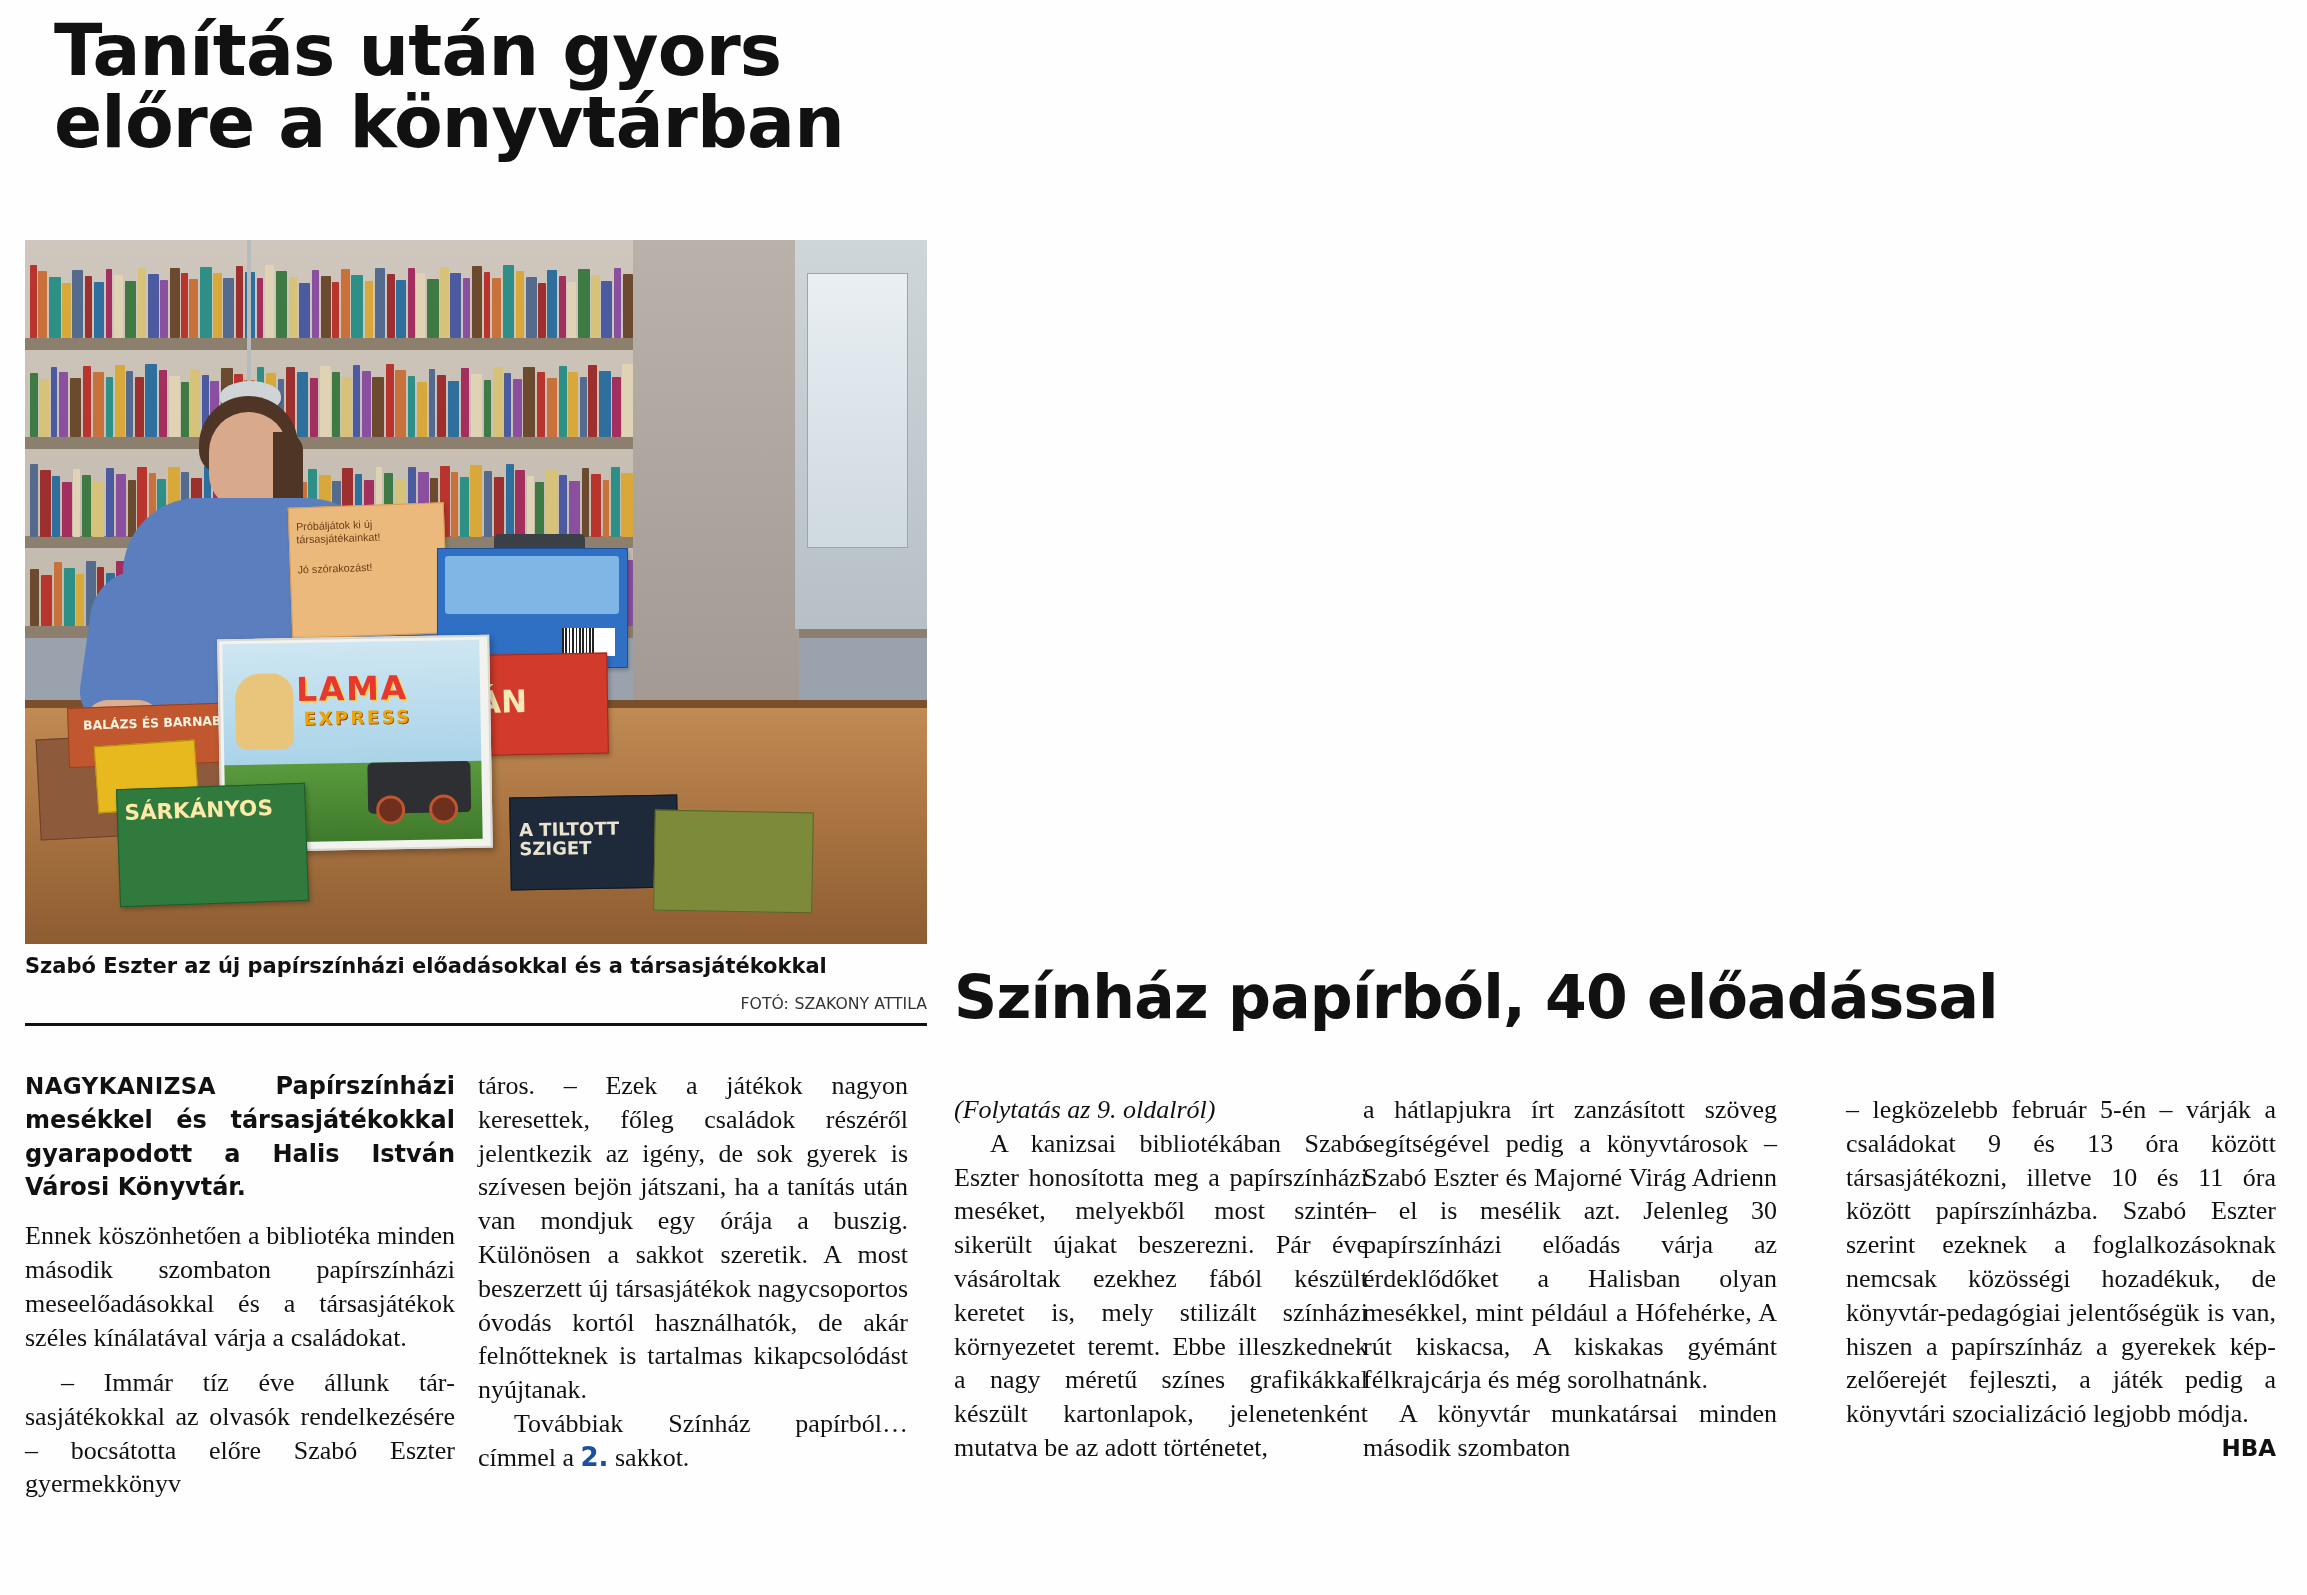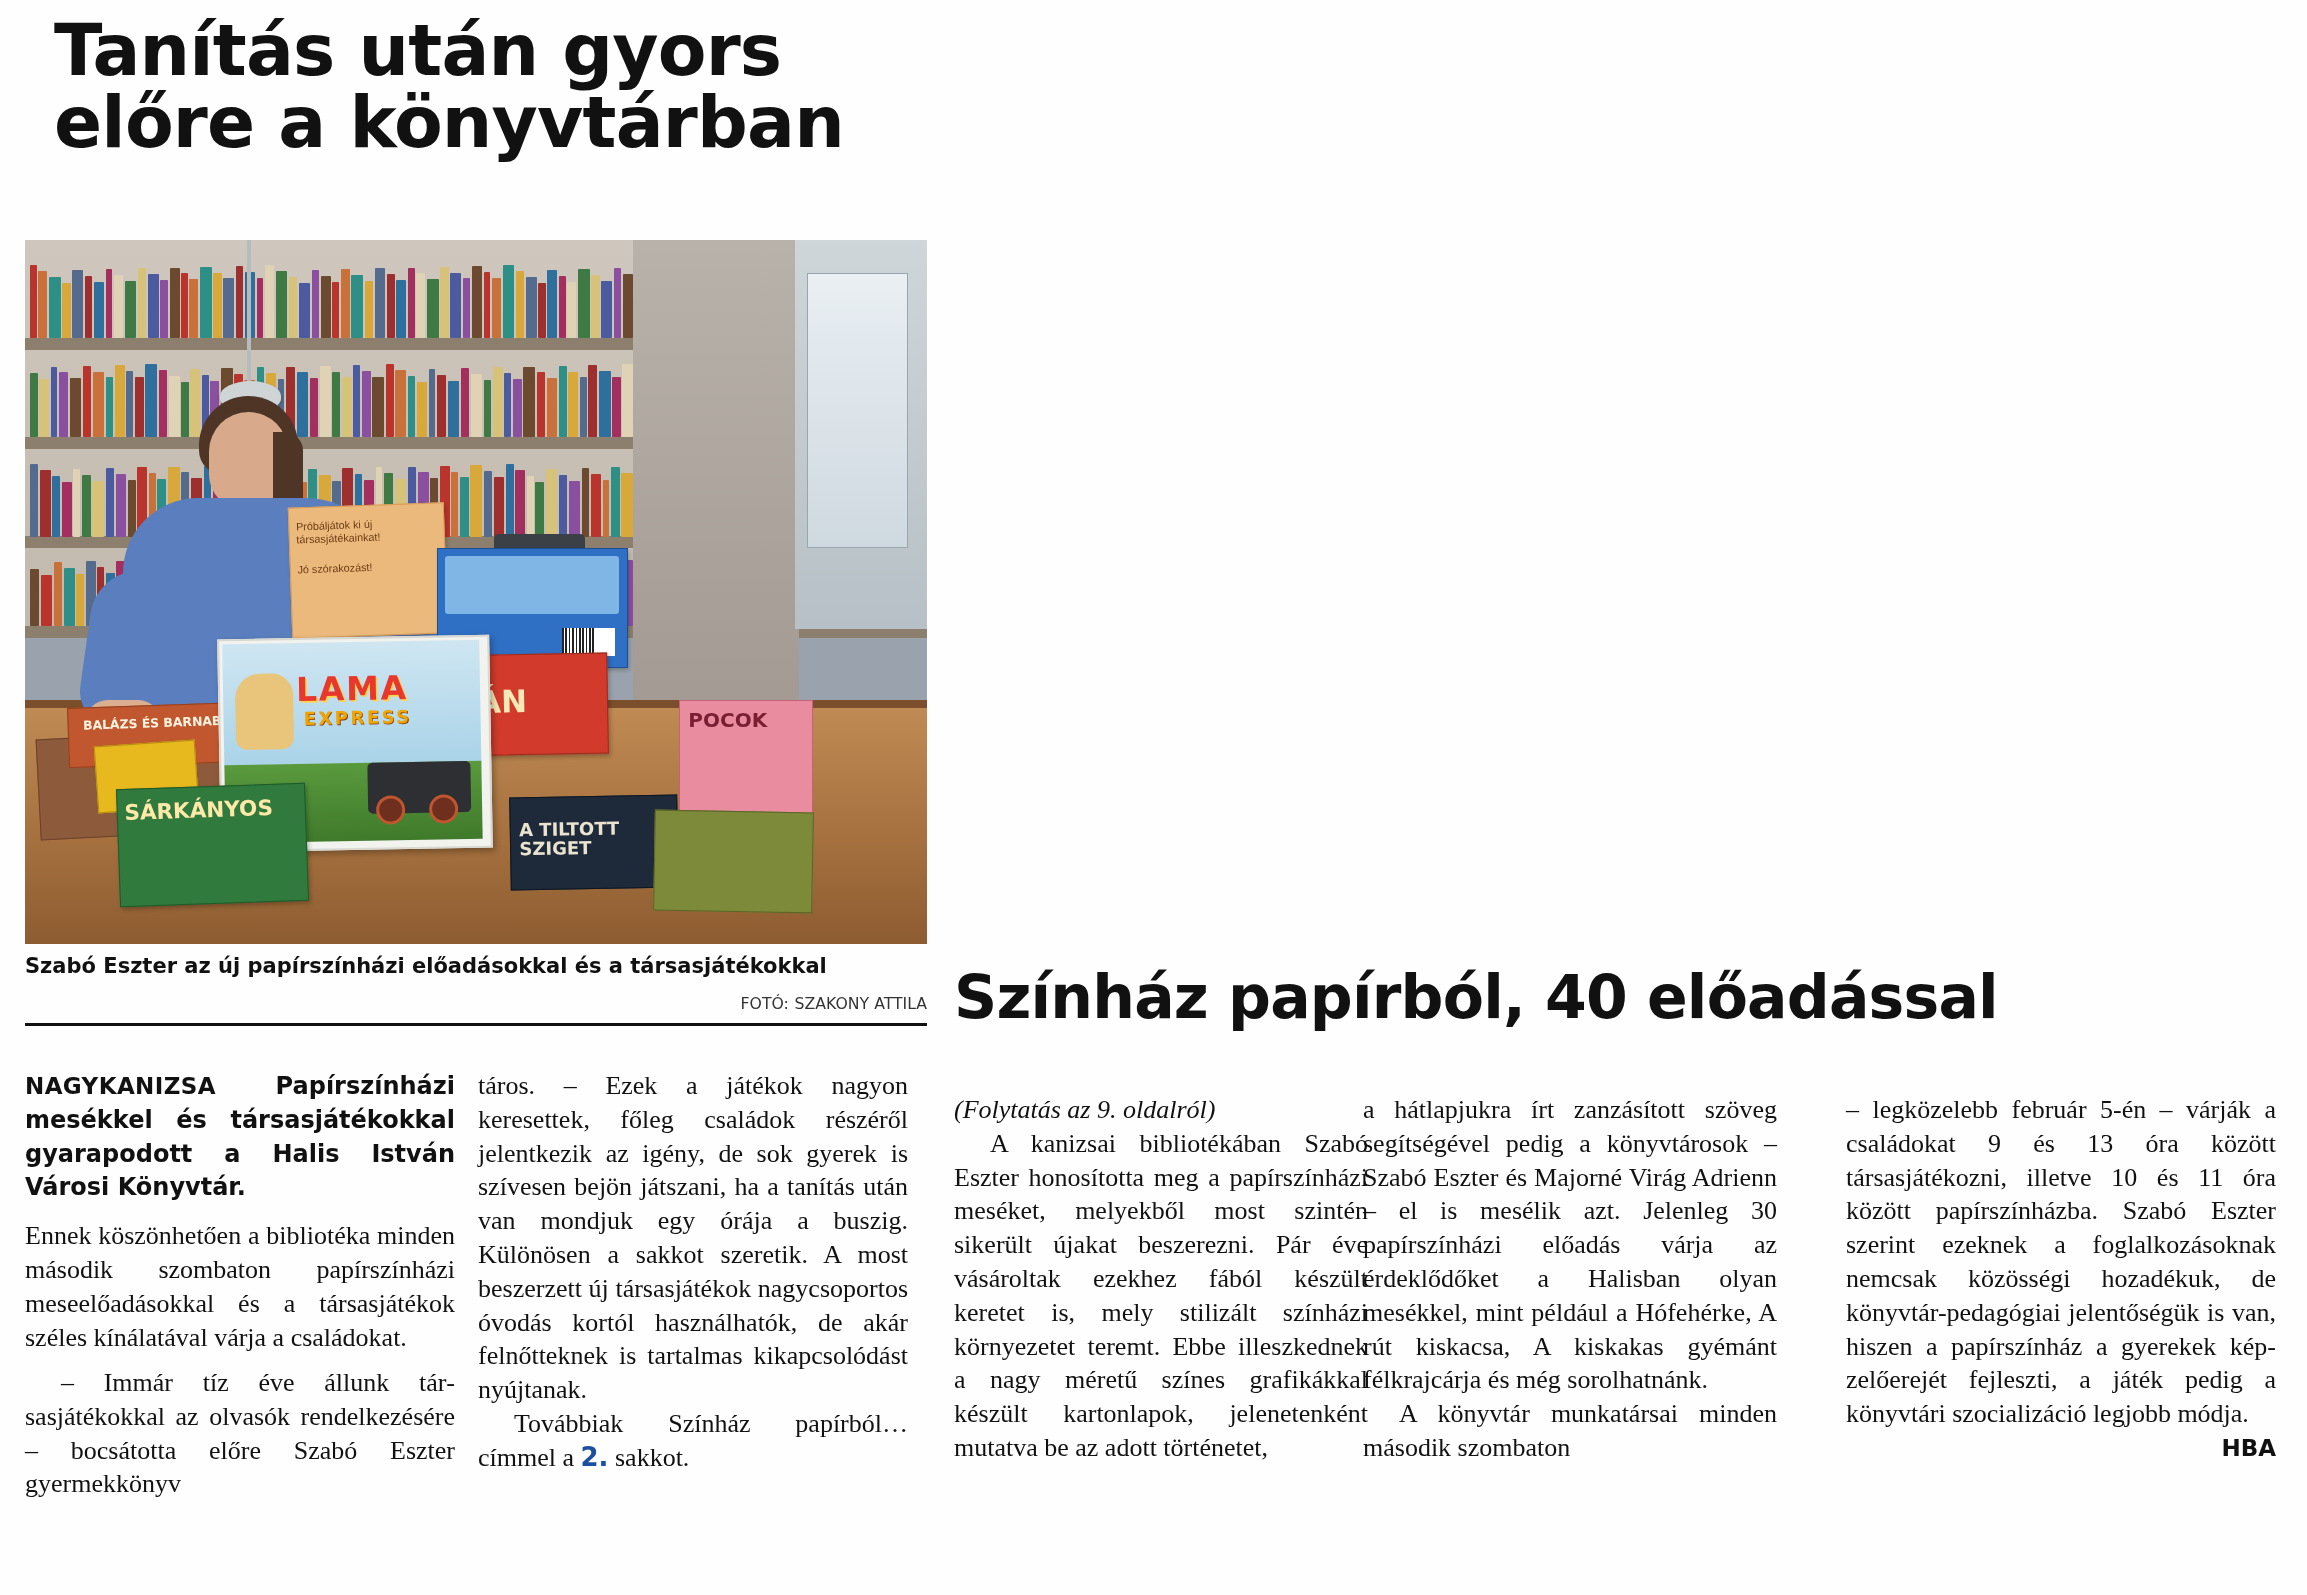--- a/index.html
+++ b/index.html
@@ -686,23 +686,20 @@
 
       <div class="box-yellow"></div>
       <div class="box-green">
         <div class="ttl">SÁRKÁNYOS</div>
       </div>
 
       <div class="box-dark">
         <div class="ttl">A TILTOTT SZIGET</div>
       </div>
 
-      <div class="box-pink">
-        <div class="ttl">POCOK</div>
-      </div>
       <div class="box-olive"></div>
 
     </div>
   </div>
 
   <div class="photo-caption">Szabó Eszter az új papírszínházi előadásokkal és a társasjátékokkal</div>
   <div class="photo-credit">
     <span class="sc">FOTÓ:</span>
     <span class="sc">SZAKONY ATTILA</span>
   </div>

